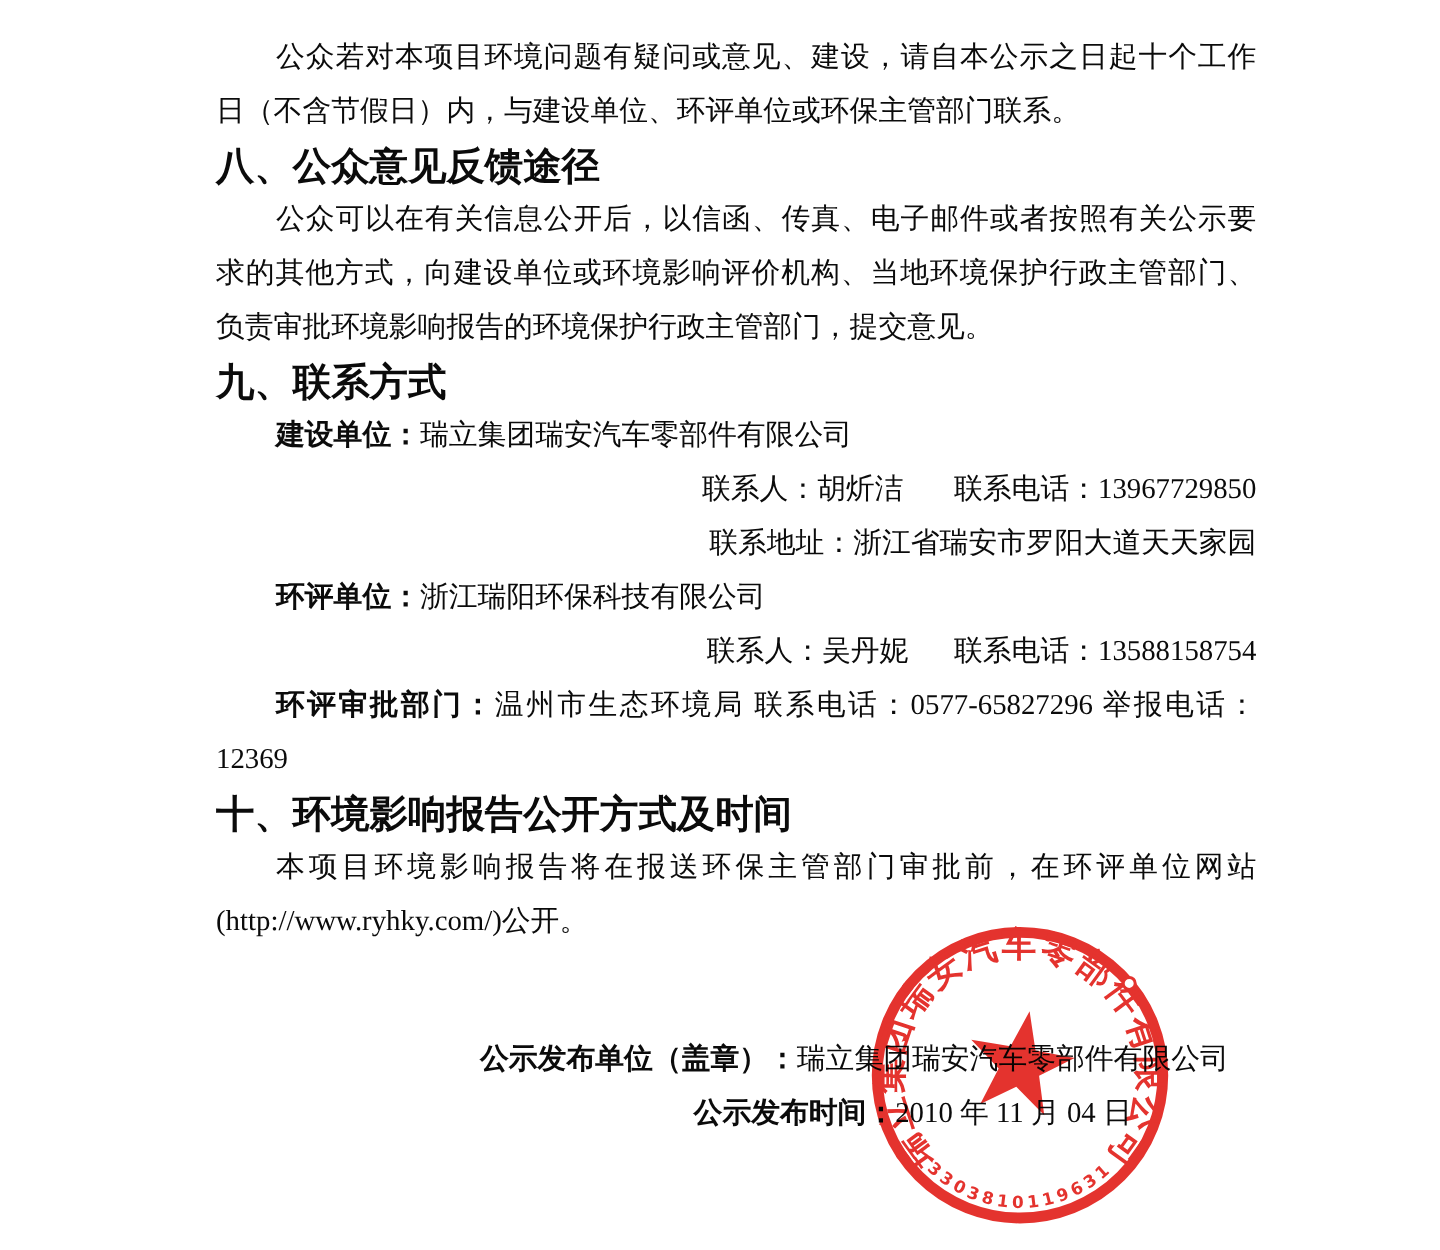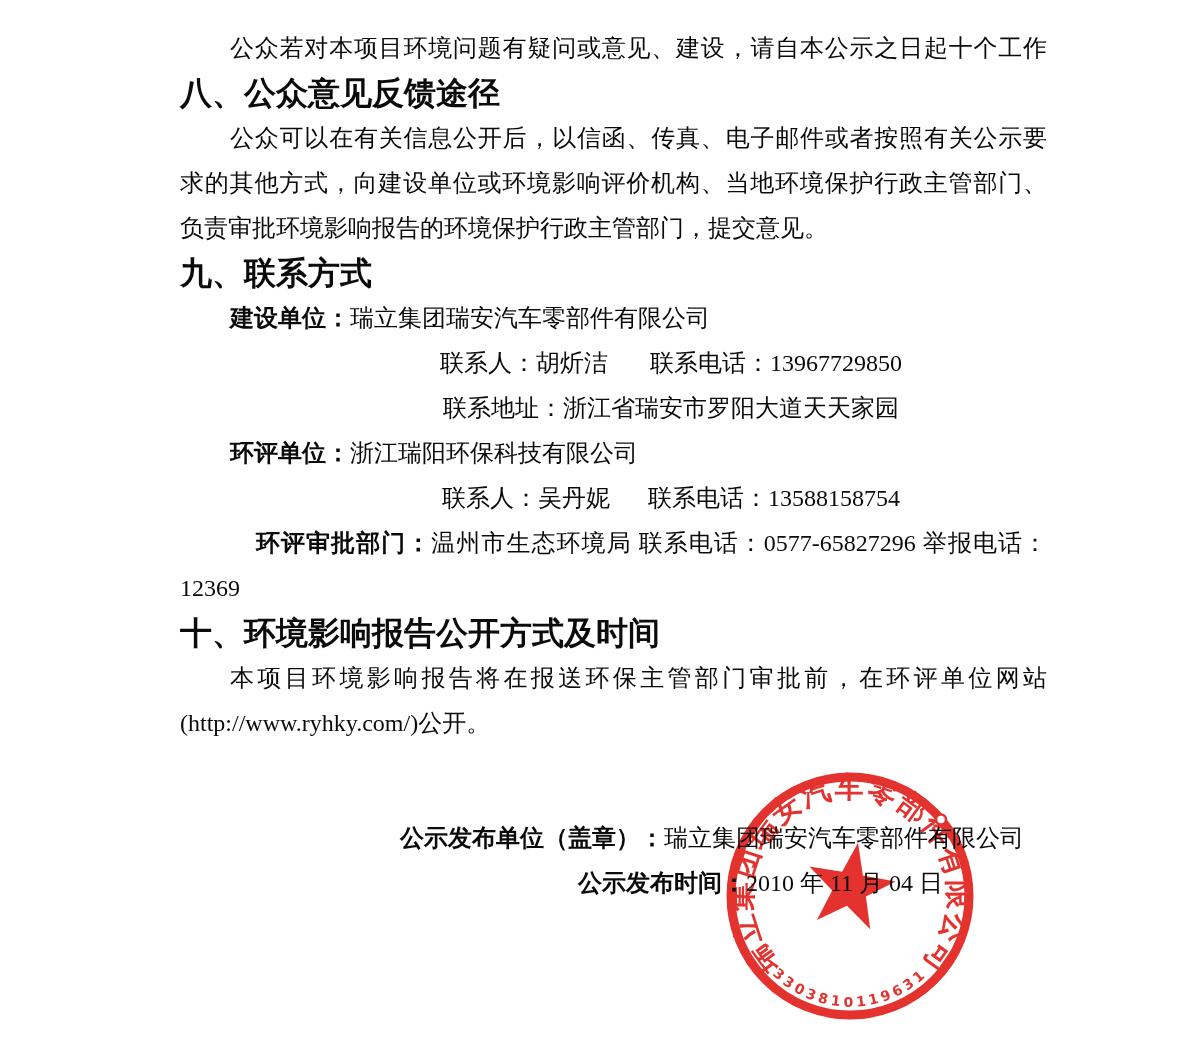--- a/index.html
+++ b/index.html
@@ -21,21 +21,21 @@
     line-height: 45px;
     text-align: justify;
     white-space: nowrap;
   }
   .wrapok { white-space: normal; }
   .stretch { text-align-last: justify; white-space: normal; }
   .indent { text-indent: 50px; }
   .heading { font-weight: bold; font-size: 32px; }
   .b { font-weight: bold; text-align: center; }
   .sub1 { margin-left: 50px; text-align: left; text-align-last: auto; }
-  .sub2 { margin-left: 115px; text-align: center; text-align-last: auto; }
+  .sub2 { margin-left: 115px; text-align: right; text-align-last: auto; }
   .plain { text-align: left; text-align-last: auto; }
   .gap1 { display: inline-block; width: 42px; }
   .gap2 { display: inline-block; width: 38px; }
   .footer-block { margin-top: 70px; }
   .f1 { margin-left: 220px; text-align: left; text-align-last: auto; }
   .f2 { margin-left: 398px; text-align: left; text-align-last: auto; }
   .seal {
     position: absolute;
     left: 713px;
     top: 758px;
@@ -58,39 +58,40 @@
     font-weight: bold;
     letter-spacing: 3.5px;
   }
 </style>
 </head>
 <body>
 
 <div class="page">
 
   <p class="line indent stretch">公众若对本项目环境问题有疑问或意见、建设，请自本公示之日起十个工作</p>
+  <p class="line plain wrapok">日（不含节假日）内，与建设单位、环评单位或环保主管部门联系。</p>
 
   <p class="line heading plain">八、公众意见反馈途径</p>
   <p class="line indent stretch">公众可以在有关信息公开后，以信函、传真、电子邮件或者按照有关公示要</p>
   <p class="line stretch">求的其他方式，向建设单位或环境影响评价机构、当地环境保护行政主管部门、</p>
   <p class="line plain wrapok">负责审批环境影响报告的环境保护行政主管部门，提交意见。</p>
 
   <p class="line heading plain">九、联系方式</p>
 
   <p class="line sub1"><span class="b">建设单位：</span><span>瑞立集团瑞安汽车零部件有限公司</span></p>
 
   <p class="line sub2"><span>联系人：</span><span>胡炘洁</span><span class="gap1"></span><span>联系电话：</span><span>13967729850</span></p>
 
   <p class="line sub2"><span>联系地址：</span><span>浙江省瑞安市罗阳大道天天家园</span></p>
 
   <p class="line sub1"><span class="b">环评单位：</span><span>浙江瑞阳环保科技有限公司</span></p>
 
   <p class="line sub2"><span>联系人：</span><span>吴丹妮</span><span class="gap2"></span><span>联系电话：</span><span>13588158754</span></p>
 
-  <p class="line stretch"><span class="b" style="margin-left:76px">环评审批部门：</span><span>温州市生态环境局 联系电话：0577-65827296 举报电话：</span></p>
+  <p class="line stretch"><span class="b" style="margin-left:50px">环评审批部门：</span><span>温州市生态环境局 联系电话：0577-65827296 举报电话：</span></p>
   <p class="line plain">12369</p>
 
   <p class="line heading plain">十、环境影响报告公开方式及时间</p>
   <p class="line indent stretch">本项目环境影响报告将在报送环保主管部门审批前，在环评单位网站</p>
   <p class="line plain">(http://www.ryhky.com/)公开。</p>
 
   <div class="footer-block">
     <p class="line f1"><span class="b">公示发布单位（盖章）：</span><span>瑞立集团瑞安汽车零部件有限公司</span></p>
     <p class="line f2"><span class="b">公示发布时间：</span><span>2010 年 11 月 04 日</span></p>
   </div>

